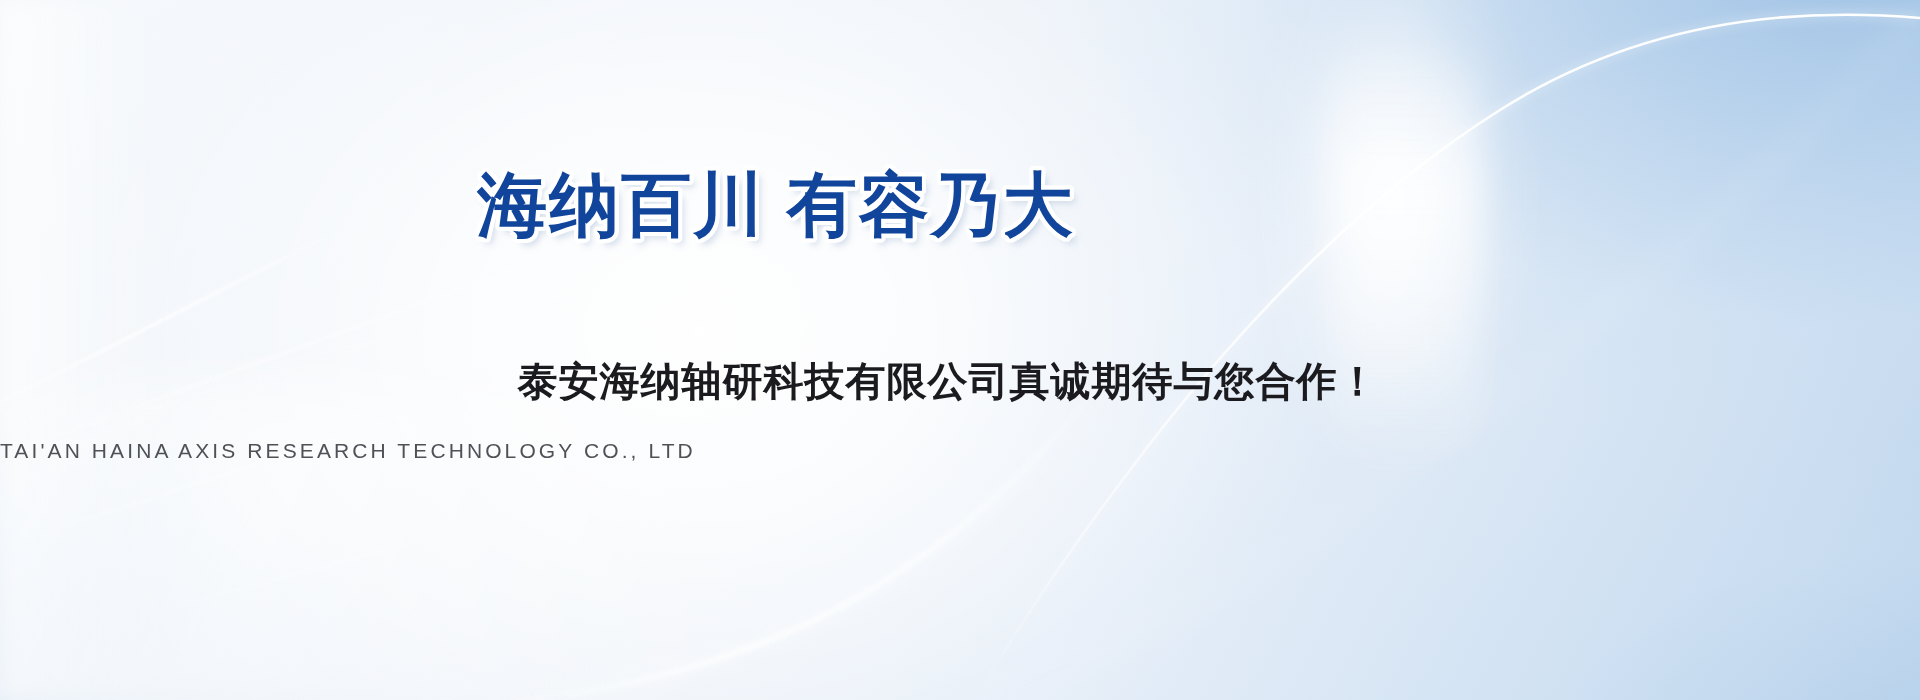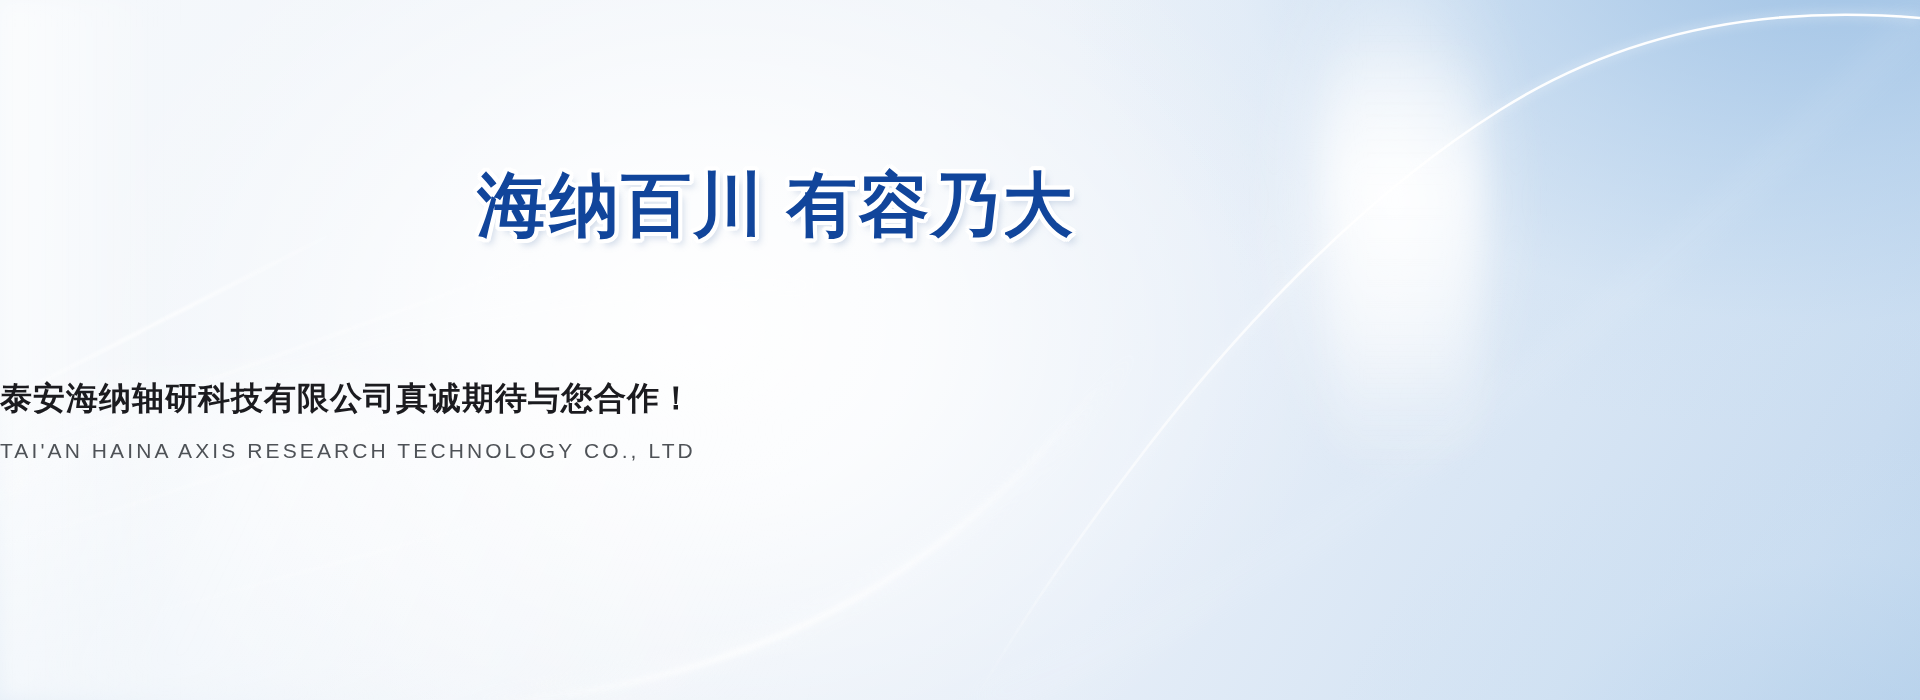--- a/index.html
+++ b/index.html
@@ -186,24 +186,24 @@
       -2px -4px 0 #ffffff,  2px -4px 0 #ffffff,
       -4px -2px 0 #ffffff,  4px -2px 0 #ffffff,
       -4px  2px 0 #ffffff,  4px  2px 0 #ffffff,
       -2px  4px 0 #ffffff,  2px  4px 0 #ffffff,
        5px  6px 7px rgba(120,150,190,0.35);
   }
 
   .subline {
     position: absolute;
     left: 0;
-    top: 380px;
+    top: 358px;
     width: 1896px;           
-    text-align: left;
-    font-size: 32px;
+    text-align: center;
+    font-size: 40px;
     line-height: 1.15;
     font-weight: 700;
     letter-spacing: 1px;
     color: #1b1b1f;
     white-space: pre;
   }
 
   .engline {
     position: absolute;
     left: 0;

